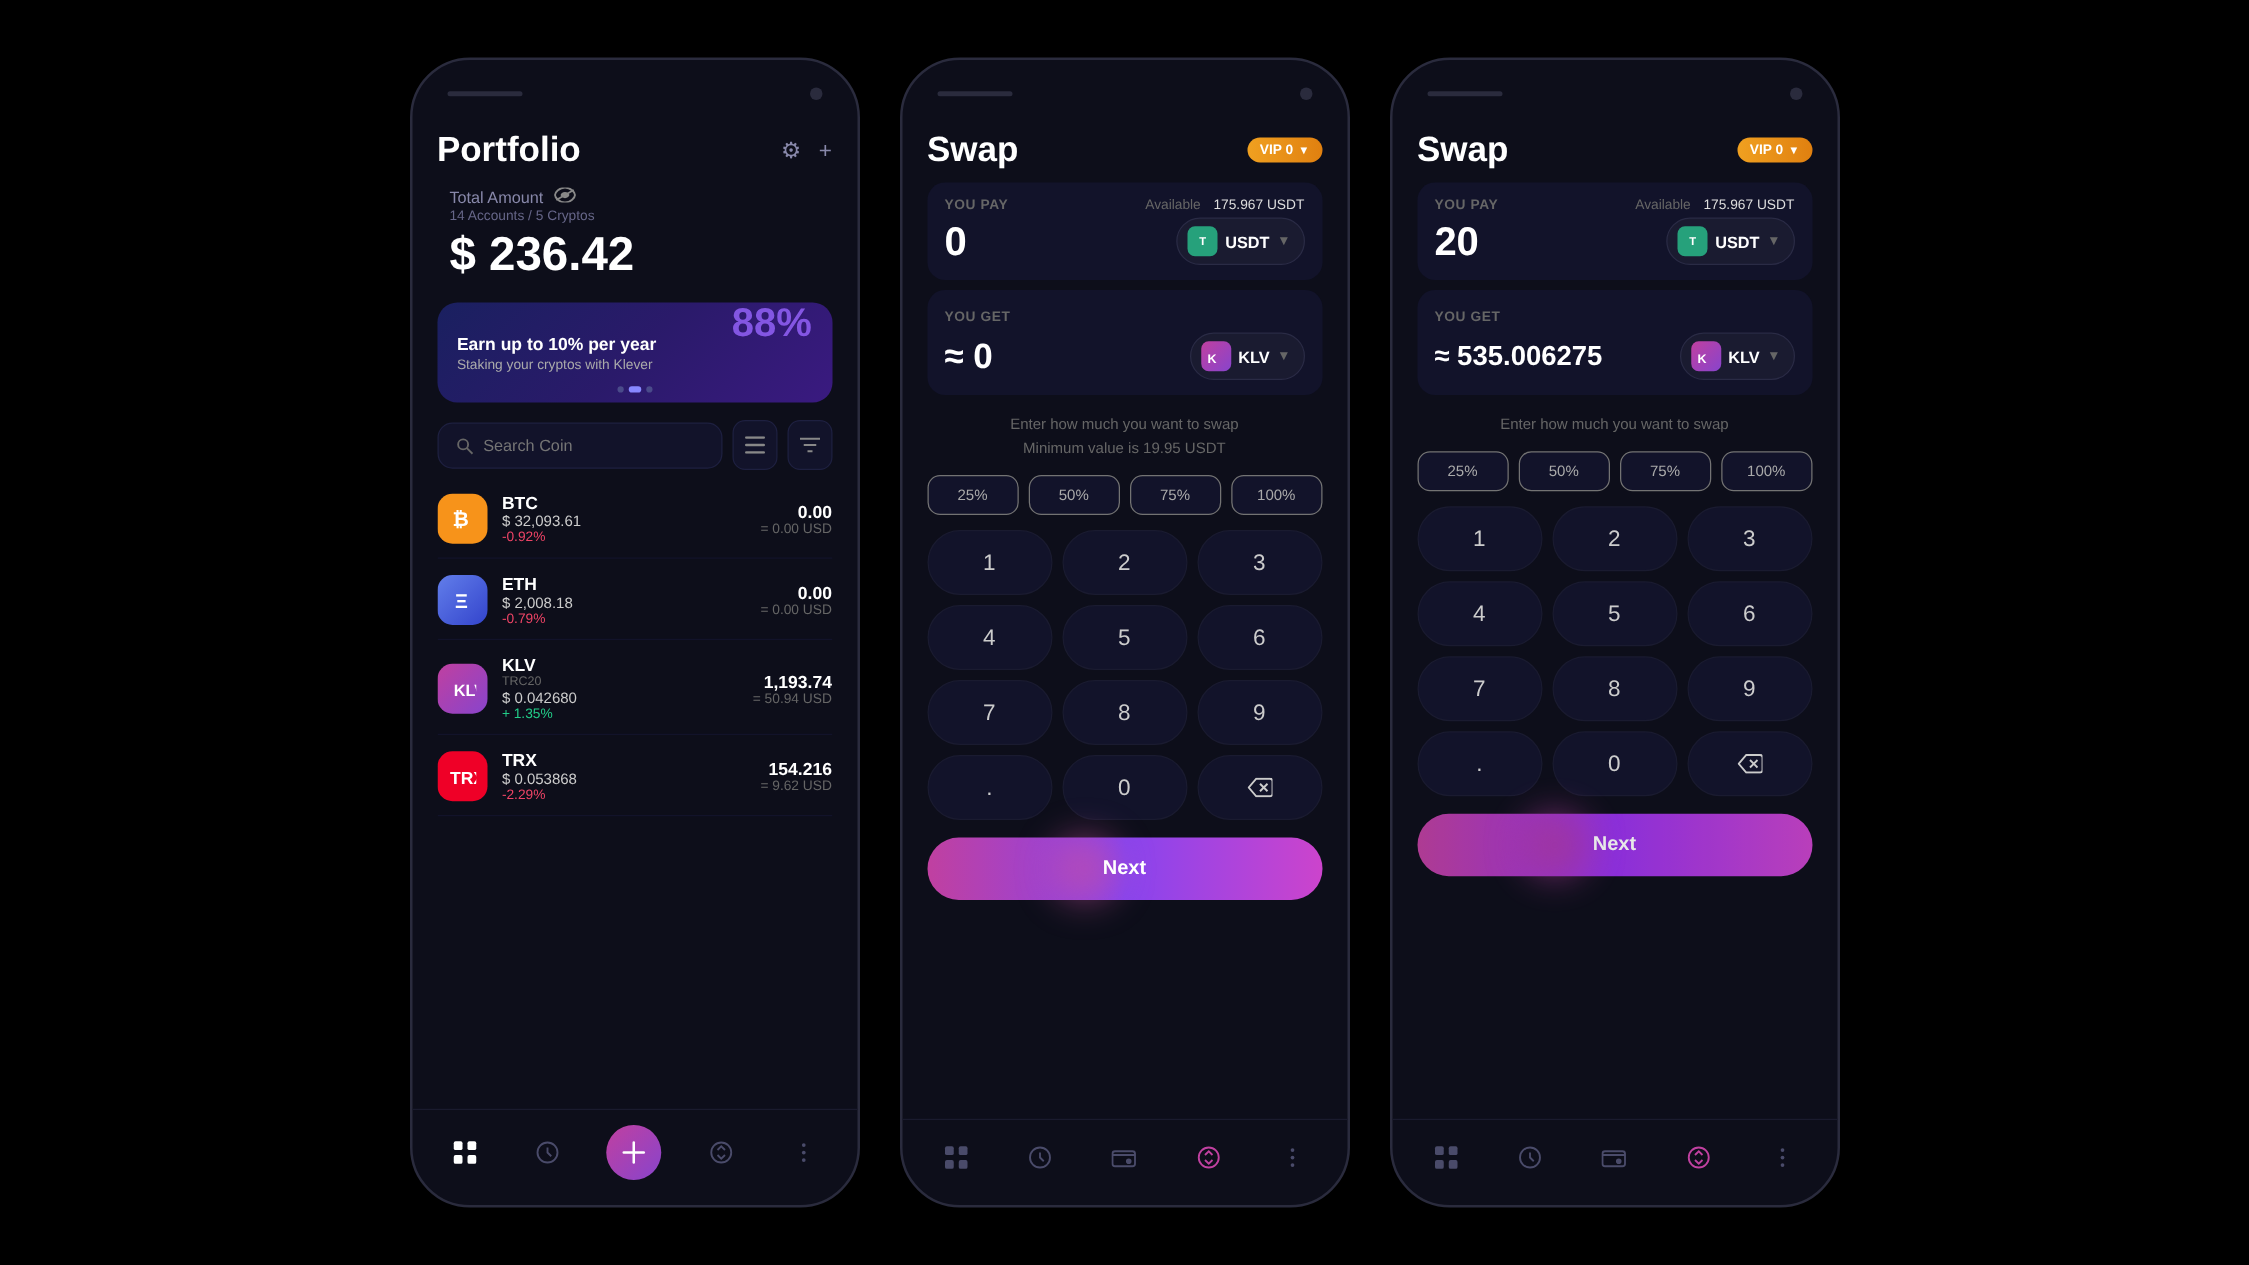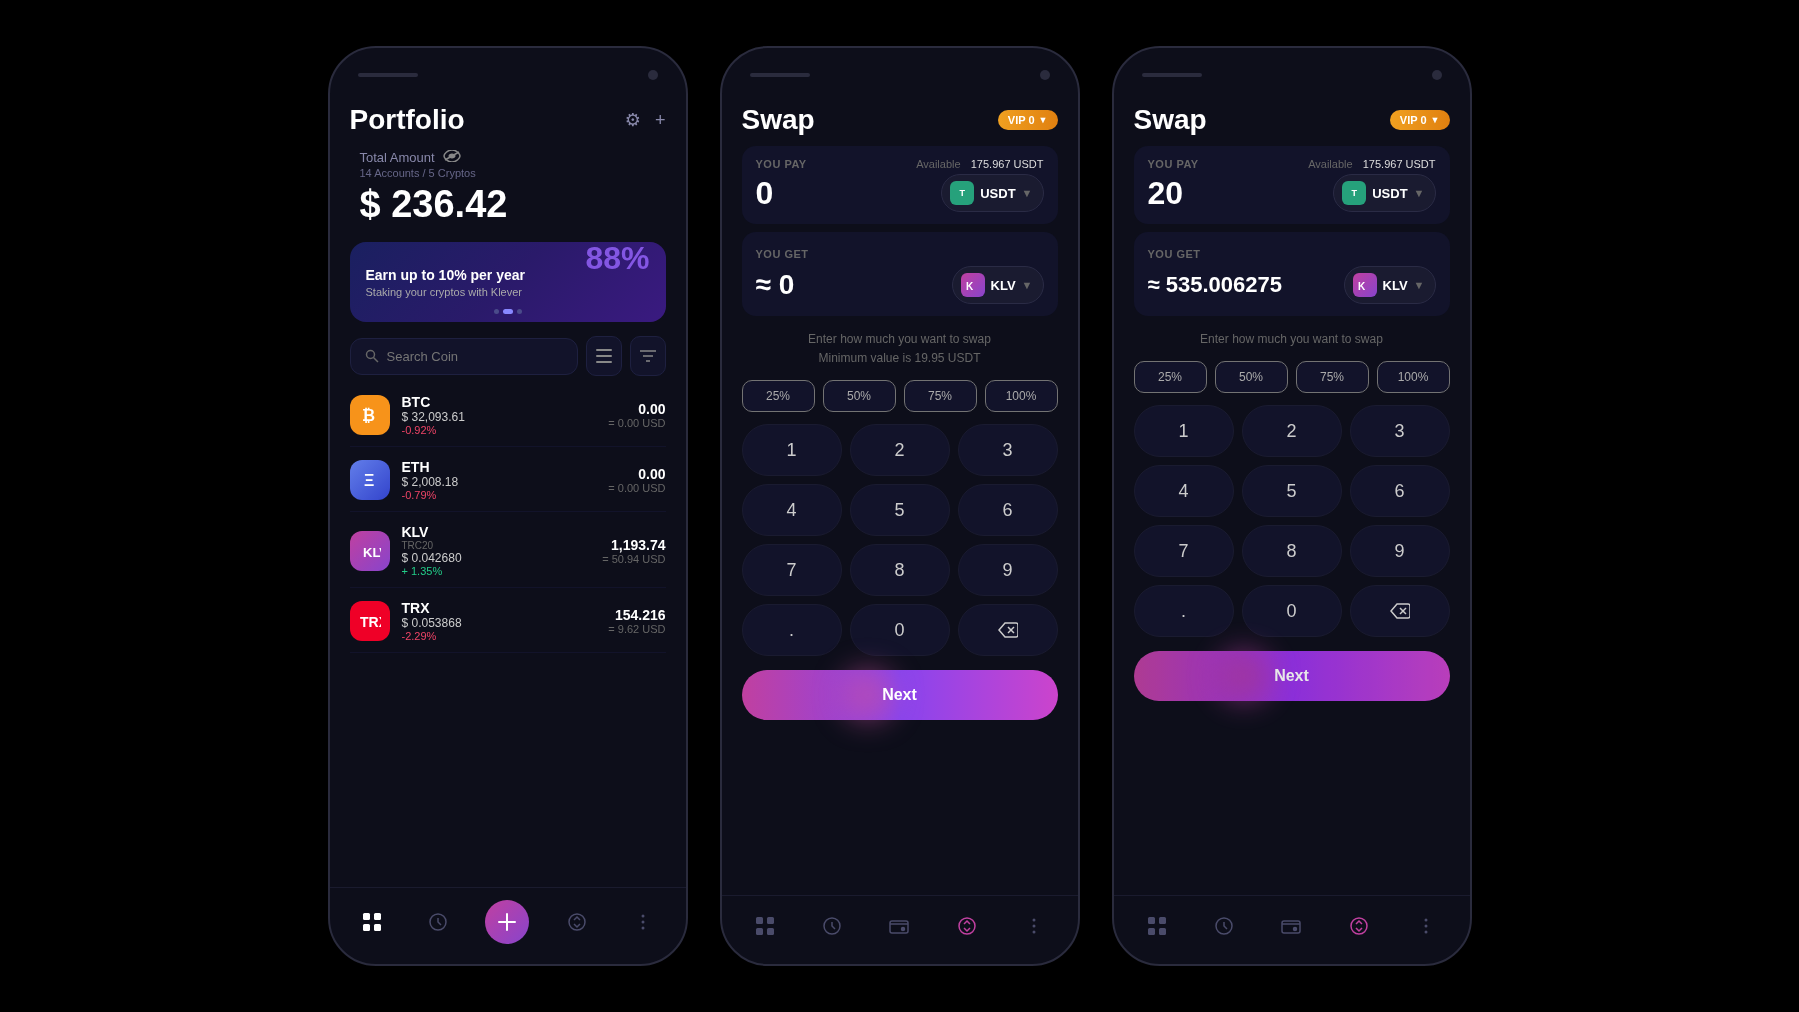--- a/index.html
+++ b/index.html
@@ -201,21 +201,21 @@
       margin: 8px 0;
       align-items: center;
     }
     .search-box {
       flex: 1;
       background: #12132a;
       border: 1px solid #1e2040;
       border-radius: 12px;
       padding: 10px 14px;
       display: flex;
-      align-items: flex-start;
+      align-items: flex-end;
       gap: 8px;
       color: #666;
       font-size: 13px;
     }
     .search-box input {
       background: none;
       border: none;
       color: #888;
       font-size: 13px;
       outline: none;

